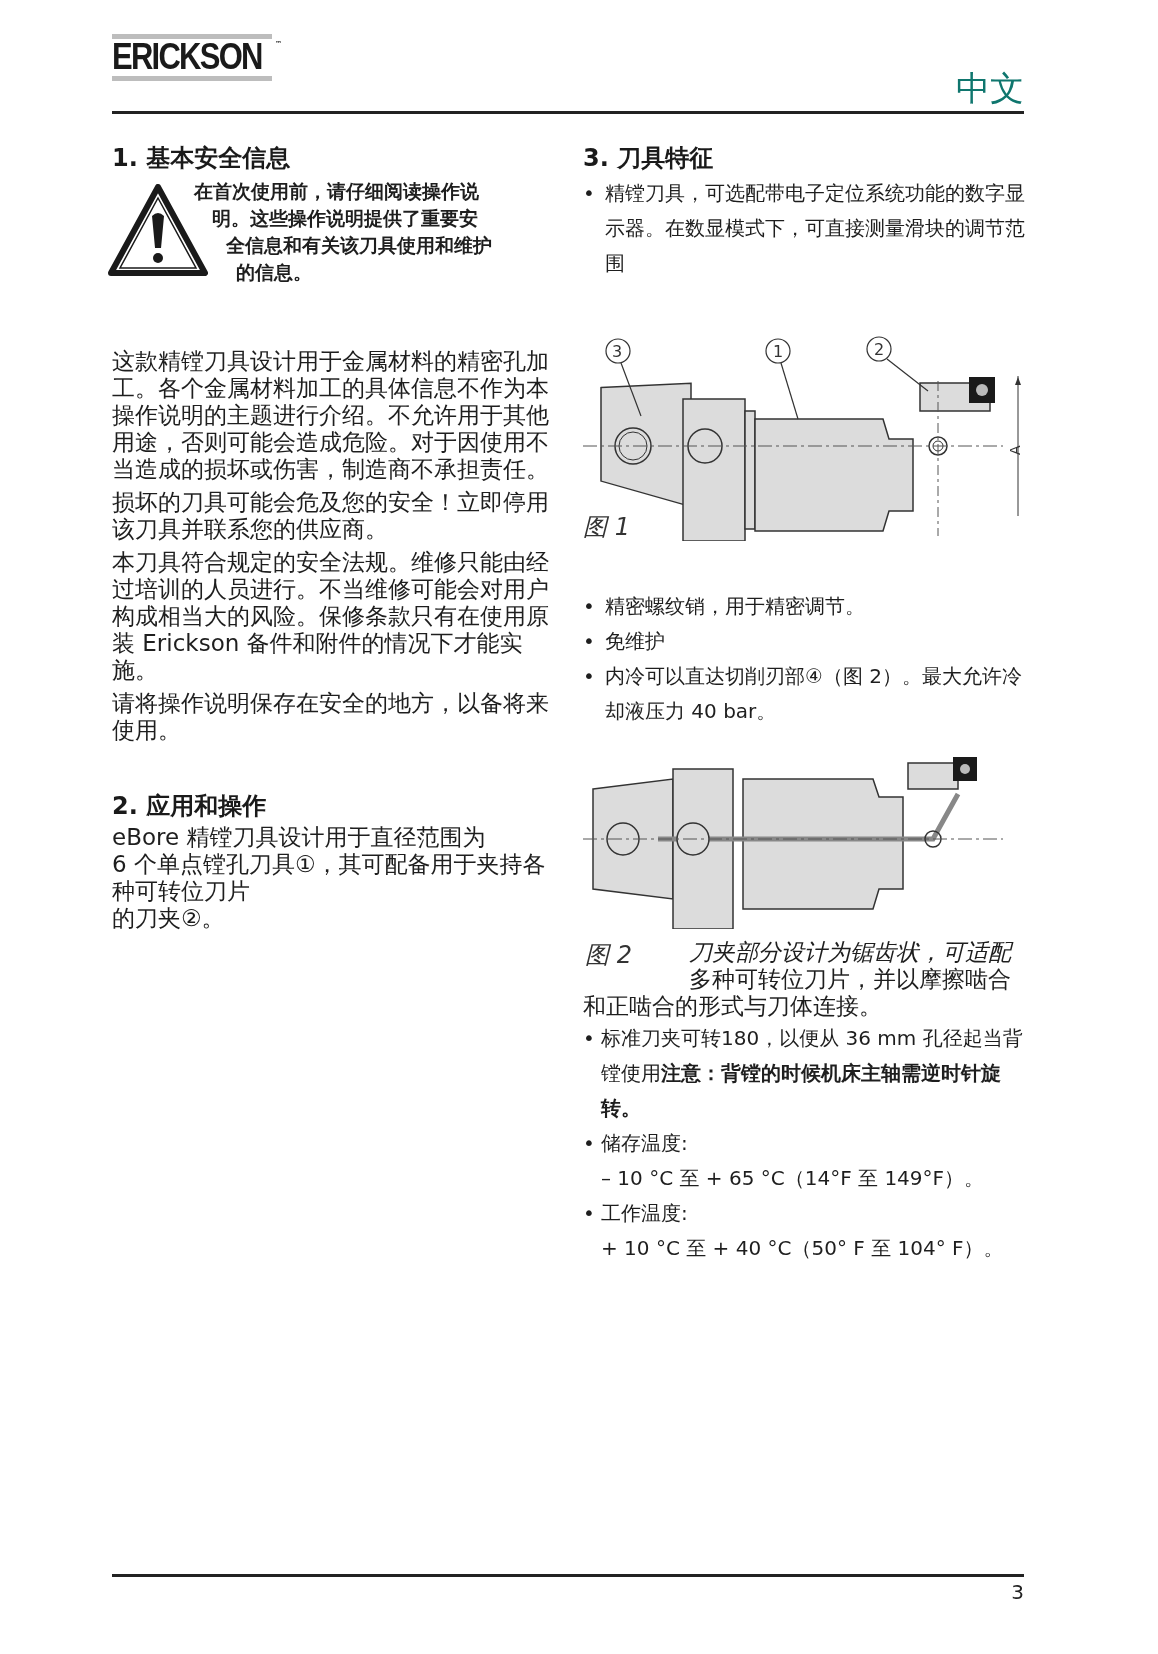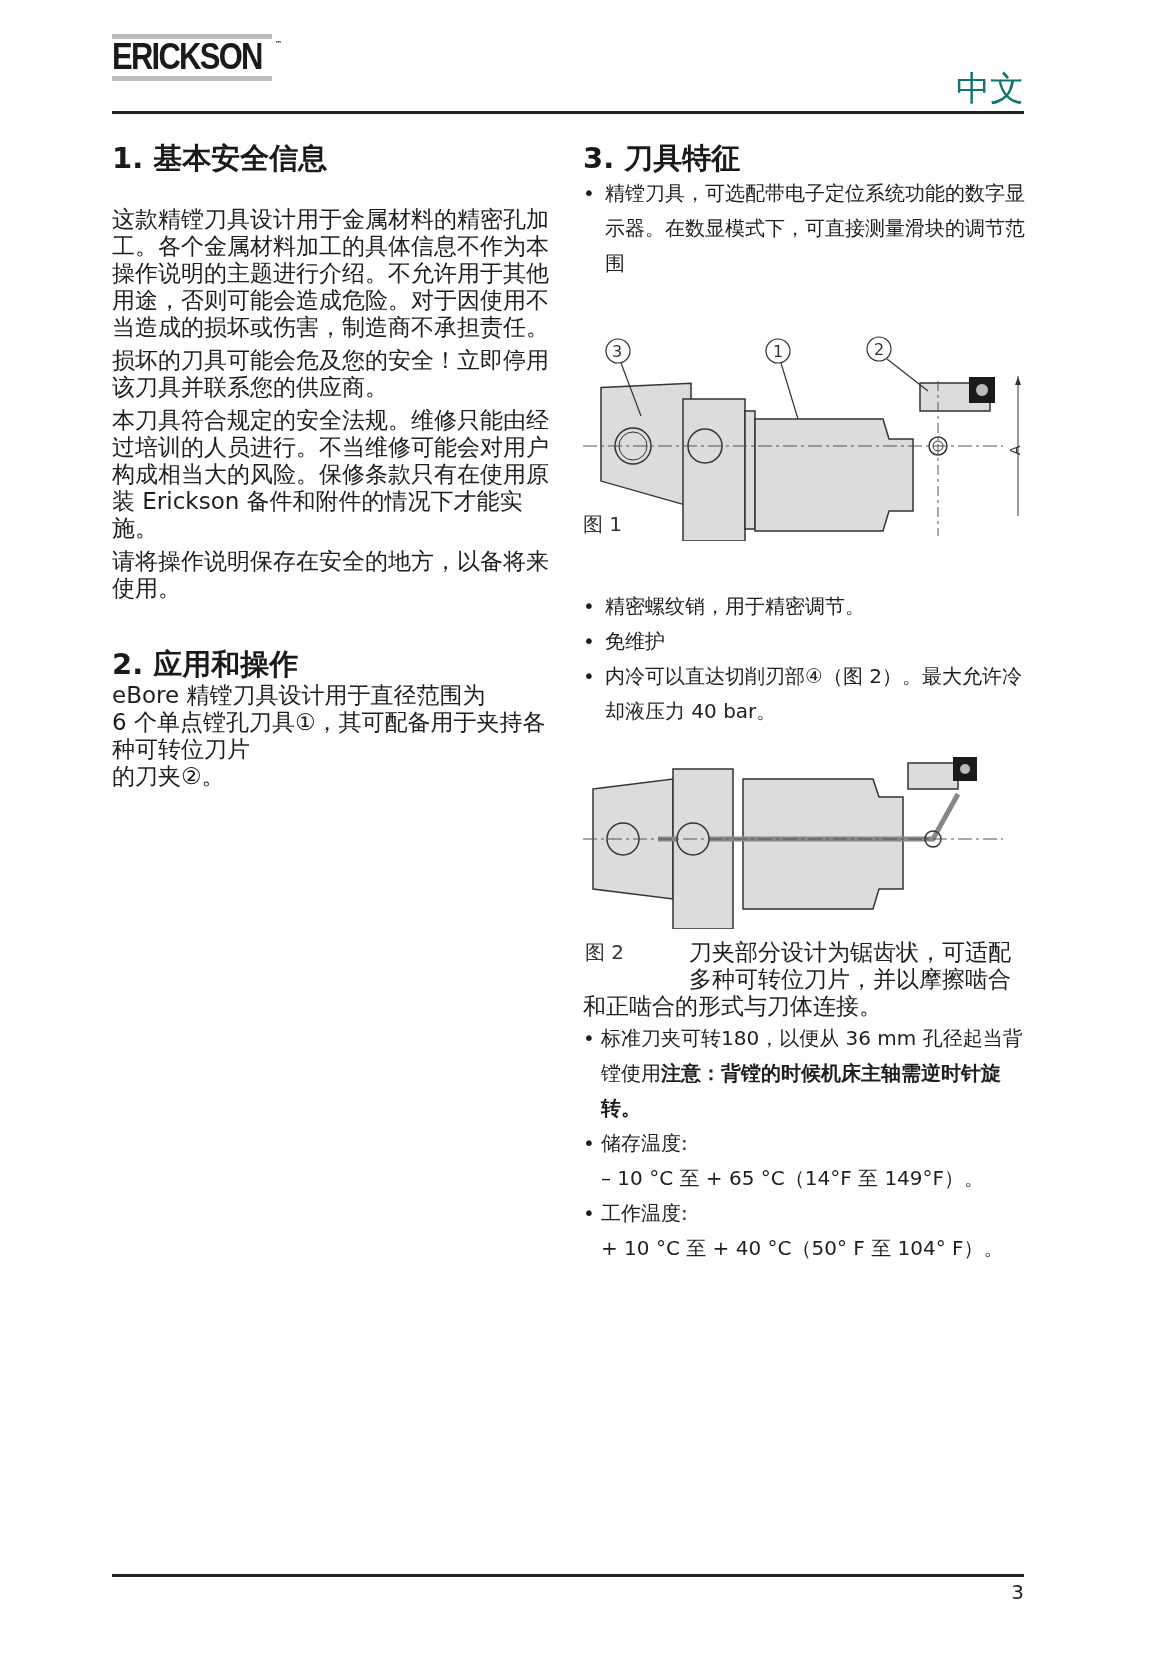--- a/index.html
+++ b/index.html
@@ -12,48 +12,62 @@
   .logo .tm { position:absolute; left:163px; top:6px; font-size:7px; font-weight:bold; }
   .lang { position:absolute; right:134px; top:68px; font-size:34px; line-height:40px; color:#0f766e; }
   .rule { position:absolute; left:112px; width:912px; height:3px; background:#222; }
   .rule.top { top:111px; }
   .rule.bot { top:1574px; }
   .pagenum { position:absolute; right:134px; top:1580px; font-size:20px; color:#222; }
 
   .col { position:absolute; top:140px; }
   .col.left { left:112px; width:450px; }
   .col.right { left:583px; width:450px; }
-  h2 { margin:0; font-size:29px; font-weight:bold; line-height:36px; color:#1a1a1a; }
+  h2 { margin:0; font-size:24px; font-weight:bold; line-height:36px; color:#1a1a1a; }
   p { margin:0; font-size:23px; line-height:27px; }
   .para { margin-bottom:6px; }
   .warn { position:relative; height:140px; margin-top:2px; }
   .warn svg { position:absolute; left:-4px; top:6px; }
   .warn .wtext { position:absolute; left:82px; top:0; width:370px; font-weight:bold; font-size:19px; line-height:27px; }
   .warn .wl { display:block; white-space:nowrap; }
   ul { list-style:none; margin:0; padding:0; }
   li { position:relative; padding-left:22px; font-size:20px; line-height:35px; }
   li::before { content:"•"; position:absolute; left:0; top:0; }
   .fig { position:relative; }
-  .figcap { font-size:20px; color:#333; }
+  .figcap { font-style:italic; font-size:24px; color:#333; }
   .b { font-weight:bold; }
 </style>
 </head>
 <body>
 
 <div class="logo">
   <div class="bar top"></div>
   <div class="word">ERICKSON</div>
   <div class="tm">™</div>
   <div class="bar bot"></div>
 </div>
 <div class="lang">中文</div>
 <div class="rule top"></div>
 
 <div class="col left">
   <h2>1. 基本安全信息</h2>
+  <div class="warn">
+    <svg width="100" height="92" viewBox="0 0 100 92">
+      <polygon points="50,3 97,89 3,89" fill="#fff" stroke="#1a1a1a" stroke-width="6" stroke-linejoin="round"></polygon>
+      <polygon points="50,14 88,84 12,84" fill="none" stroke="#1a1a1a" stroke-width="1.5"></polygon>
+      <path d="M44,32 Q50,26 56,32 L53,64 L47,64 Z" fill="#1a1a1a"></path>
+      <circle cx="50" cy="74" r="5" fill="#1a1a1a"></circle>
+    </svg>
+    <div class="wtext">
+      <span class="wl" style="padding-left:0">在首次使用前，请仔细阅读操作说</span>
+      <span class="wl" style="padding-left:18px">明。这些操作说明提供了重要安</span>
+      <span class="wl" style="padding-left:32px">全信息和有关该刀具使用和维护</span>
+      <span class="wl" style="padding-left:42px">的信息。</span>
+    </div>
+  </div>
   <div style="height:30px"></div>
   <p class="para">这款精镗刀具设计用于金属材料的精密孔加工。各个金属材料加工的具体信息不作为本操作说明的主题进行介绍。不允许用于其他用途，否则可能会造成危险。对于因使用不当造成的损坏或伤害，制造商不承担责任。</p>
   <p class="para">损坏的刀具可能会危及您的安全！立即停用该刀具并联系您的供应商。</p>
   <p class="para">本刀具符合规定的安全法规。维修只能由经过培训的人员进行。不当维修可能会对用户构成相当大的风险。保修条款只有在使用原装 Erickson 备件和附件的情况下才能实施。</p>
   <p class="para">请将操作说明保存在安全的地方，以备将来使用。</p>
 
   <div style="height:38px"></div>
   <h2>2. 应用和操作</h2>
   <p>eBore 精镗刀具设计用于直径范围为</p>
   <p>6 个单点镗孔刀具①，其可配备用于夹持各</p>
@@ -122,21 +136,21 @@
       <path d="M75,90 L350,90 L375,45" fill="none" stroke="#888" stroke-width="5"></path>
       <circle cx="40" cy="90" r="16" fill="none" stroke="#333" stroke-width="1.5"></circle>
       <circle cx="110" cy="90" r="16" fill="#dcdcdc" stroke="#333" stroke-width="1.5"></circle>
       <circle cx="350" cy="90" r="8" fill="none" stroke="#333" stroke-width="1.5"></circle>
       <line x1="0" y1="90" x2="420" y2="90" stroke="#555" stroke-width="1" stroke-dasharray="14,4,3,4"></line>
     </svg>
   </div>
 
   <div style="position:relative; height:82px;">
     <div class="figcap" style="position:absolute; left:2px; top:0;">图 2</div>
-    <p style="position:absolute; left:106px; top:0;">刀夹部分设计为锯齿状，可适配</p>
+    <p style="position:absolute; left:106px; top:0;font-style:italic;">刀夹部分设计为锯齿状，可适配</p>
     <p style="position:absolute; left:106px; top:27px;">多种可转位刀片，并以摩擦啮合</p>
     <p style="position:absolute; left:0; top:54px;">和正啮合的形式与刀体连接。</p>
   </div>
 
   <ul>
     <li style="padding-left:18px">
       <span>标准刀夹可转180，以便从 36 mm 孔径起当背镗使用</span><span class="b">注意：背镗的时候机床主轴需逆时针旋转。</span>
     </li>
     <li style="padding-left:18px">
       <div>储存温度:</div>

